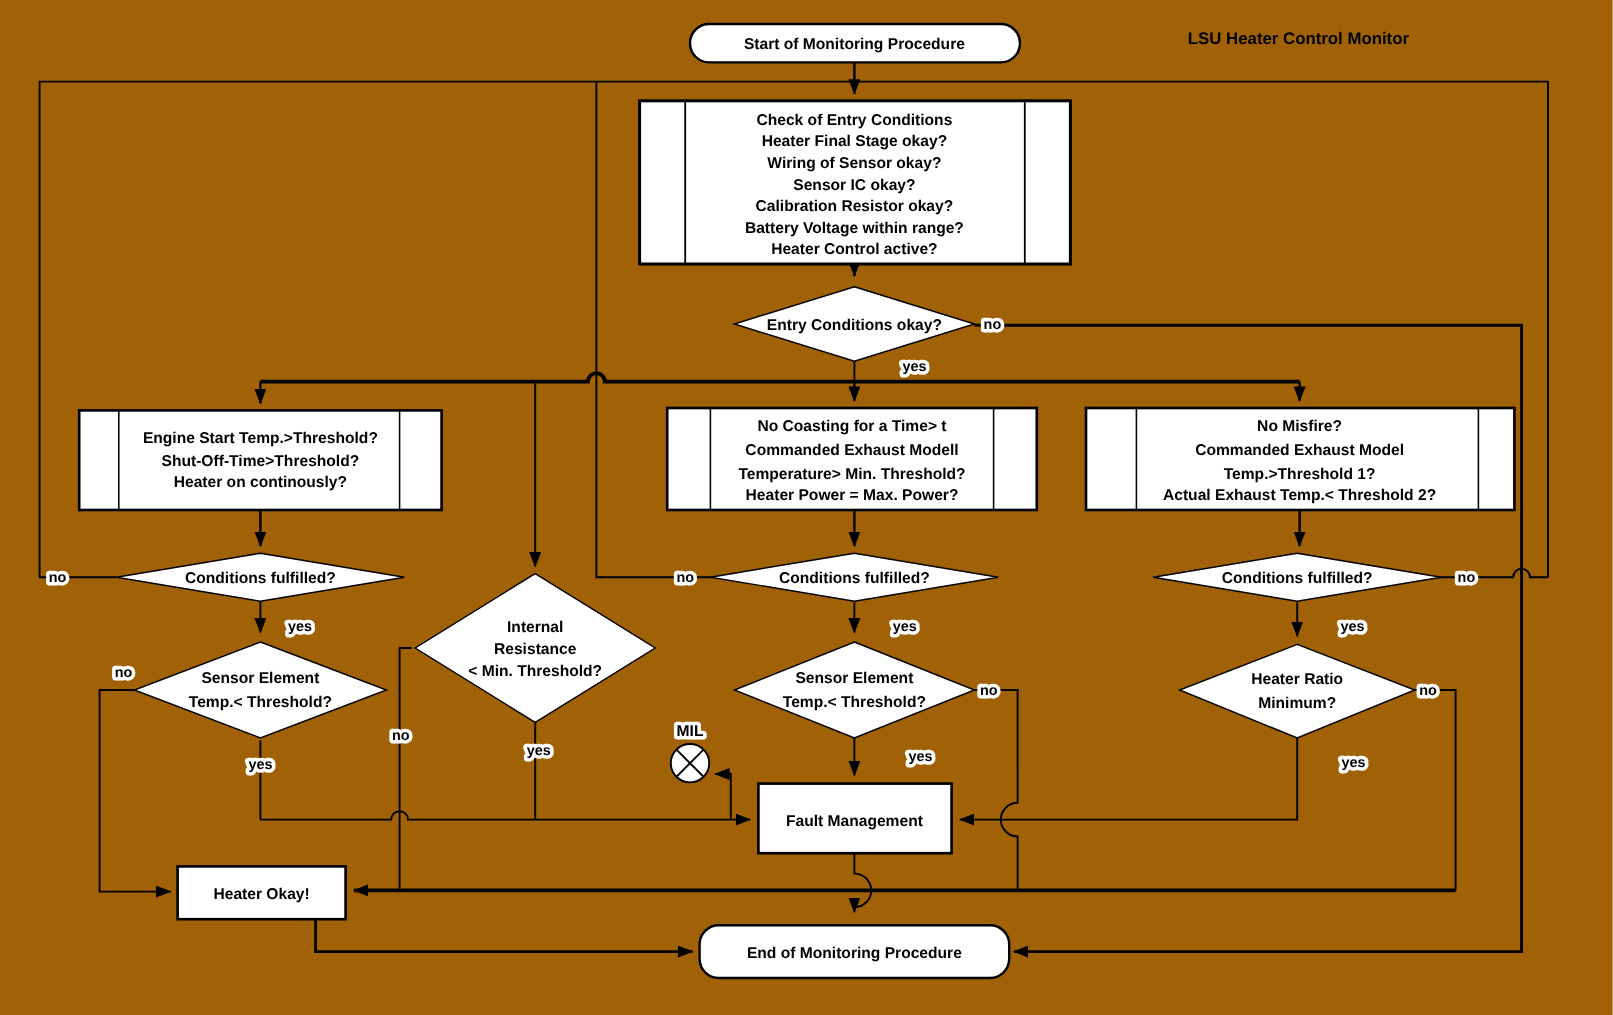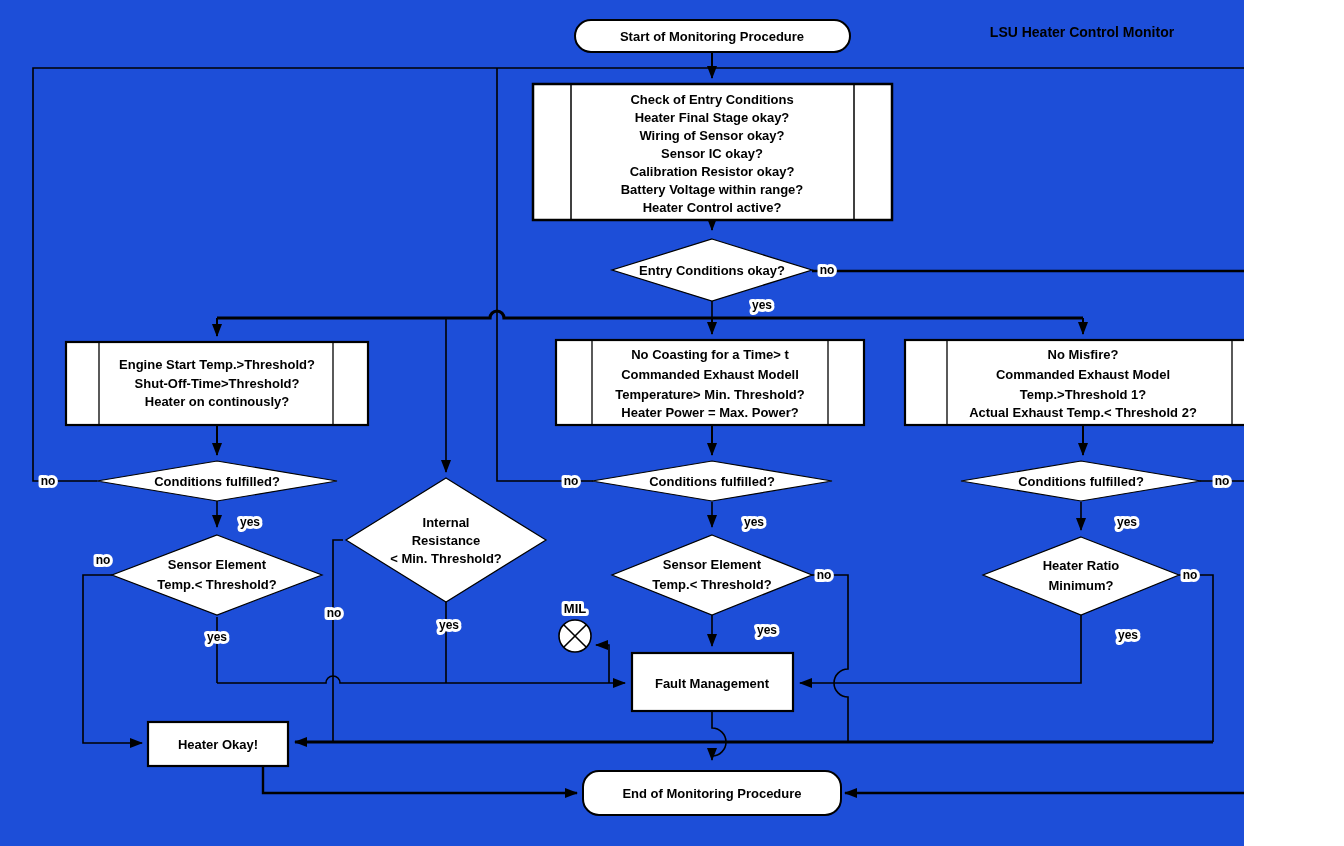--- a/index.html
+++ b/index.html
@@ -1,16 +1,16 @@
 <!DOCTYPE html>
 <html><head>
 <meta charset="utf-8">
 <style>
   html,body{margin:0;padding:0;background:#ffffff;}
-  .stage{position:relative;width:1244px;height:846px;background:#1d4ed8;overflow:hidden;}
+  .stage{position:relative;width:1344px;height:846px;background:#a16207;overflow:hidden;}
   svg{display:block;}
   .shape{fill:#ffffff;stroke:#000000;}
   .edge{fill:none;stroke:#000000;}
   text{font-family:"Liberation Sans","DejaVu Sans",sans-serif;font-weight:bold;fill:#000;}
   .nt{font-size:13px;text-anchor:middle;}
   .lab{font-size:12px;text-anchor:middle;paint-order:stroke;stroke:#ffffff;stroke-width:6px;stroke-linejoin:round;}
   .ttl{font-size:14px;text-anchor:middle;}
 </style>
 </head>
 <body>

